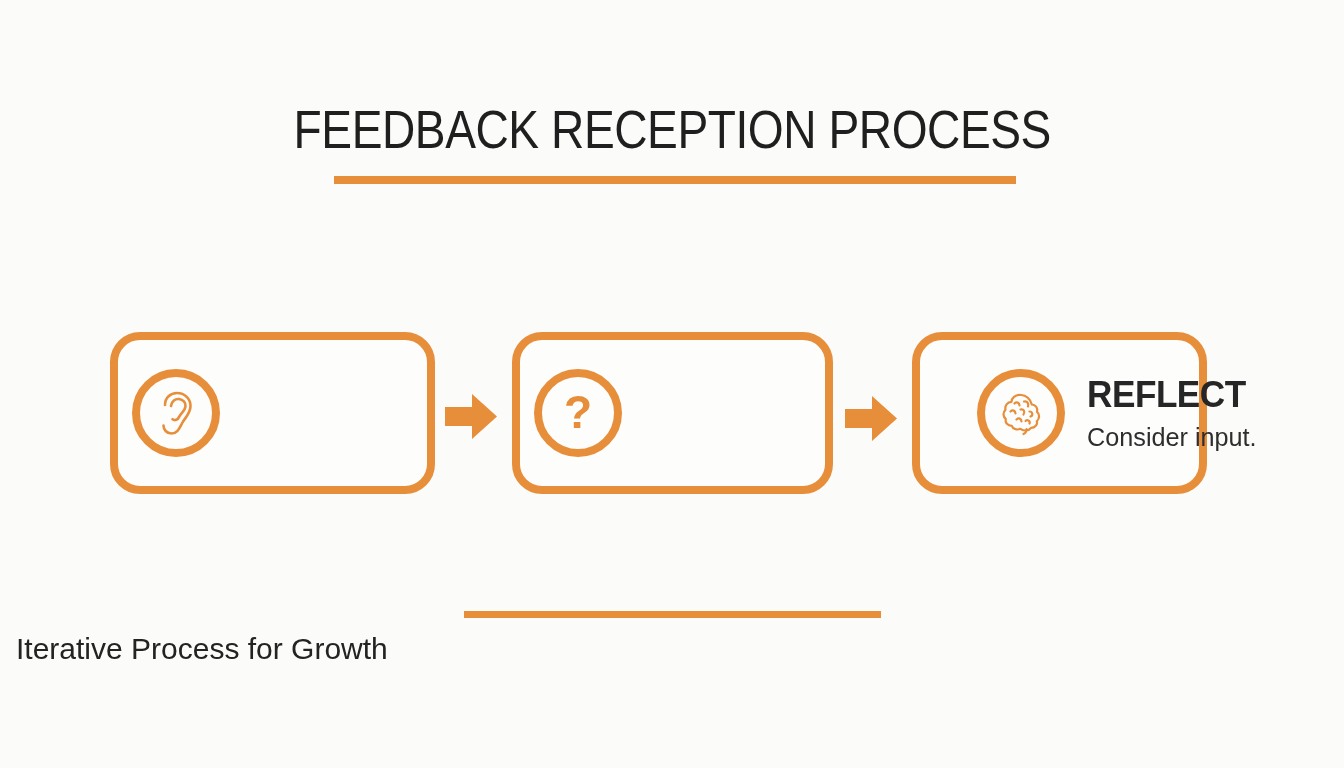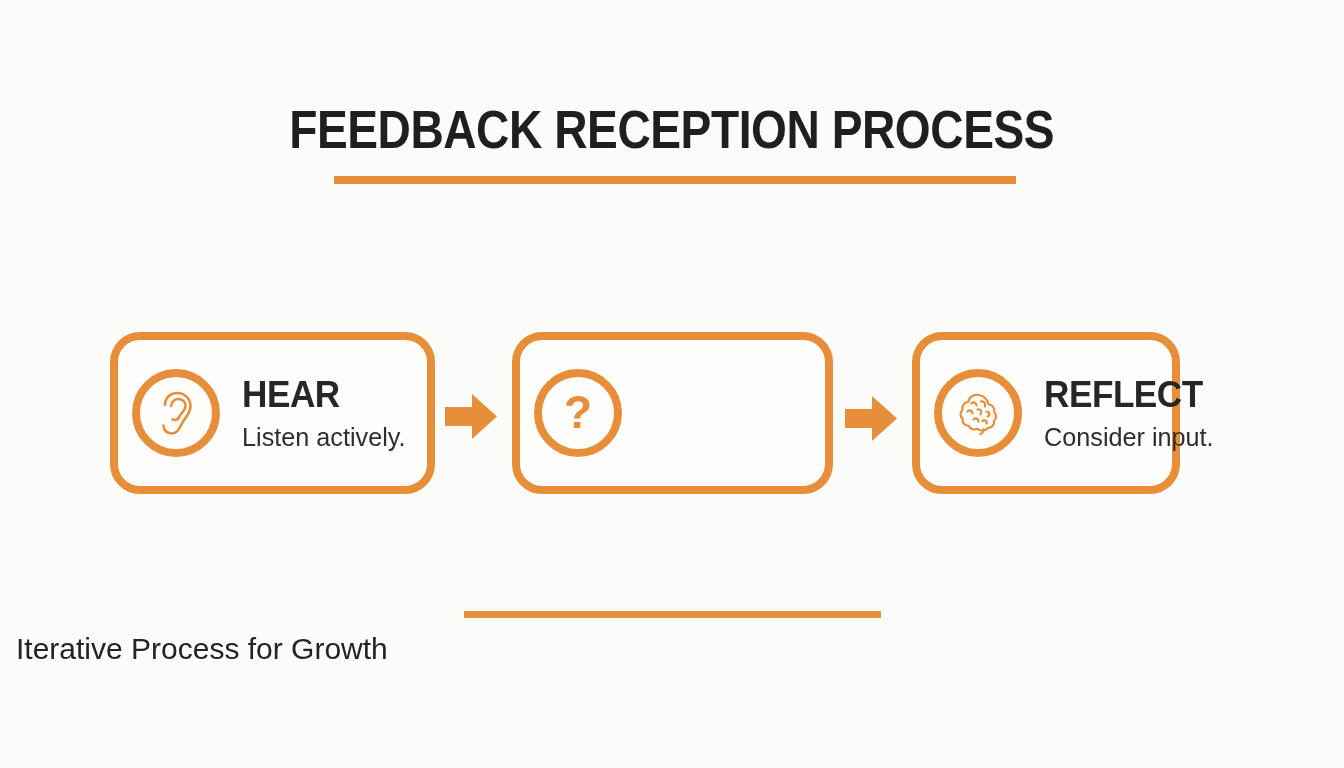--- a/index.html
+++ b/index.html
@@ -9,21 +9,21 @@
     width:1344px; height:768px;
     margin:0 auto;
     background:#fbfbf9;
     overflow:hidden;
     font-family:"Liberation Sans", sans-serif;
   }
   
   .title {
     position:absolute; top:100px; left:0; width:100%;
     text-align:center;
-    font-size:53px; font-weight:bold; color:#1f1f1f;
+    font-size:53px; font-weight:normal; color:#1f1f1f;
     line-height:60px;
     white-space:nowrap;
   }
   .title .condense {
     display:inline-block;
     transform:scaleX(0.87);
     transform-origin:center;
     letter-spacing:-0.5px;
   }
   .title-rule {
@@ -34,21 +34,21 @@
   
   .step-card {
     position:absolute; top:332px; height:162px;
     border:8px solid #e78e3b;
     border-radius:30px;
     background:#fdfdfc;
     display:flex; align-items:center;
   }
   .card-1 { left:110px; width:325px; }
   .card-2 { left:512px; width:321px; }
-  .card-3 { left:912px; width:268px; }
+  .card-3 { left:912px; width:295px;padding-left:43px; }
   .icon-ring {
     flex:0 0 auto;
     width:88px; height:88px;
     margin-left:14px;
     border:8px solid #e78e3b;
     border-radius:50%;
     background:#fdfdfc;
     display:flex; align-items:center; justify-content:center;
   }
   .icon-ring svg { display:block; }
@@ -100,24 +100,20 @@
   <div class="step-card card-1">
     <div class="icon-ring">
       <span>
         <svg width="48" height="50" viewBox="0 0 48 50" fill="none" stroke="#e78e3b" stroke-width="2.6" stroke-linecap="round" stroke-linejoin="round">
           <path d="M13 17 C13 9.5 18.5 5 25 5 C33 5 38.5 11 38.5 18 C38.5 25.5 33.5 29 30.5 34.5 C27.5 40 25.5 45.5 19.5 45.5 C14.5 45.5 11.5 41.5 11.5 37.5"></path>
           <path d="M19 18 C19.5 13 23.5 10.5 27 11 C31 11.5 34 14.5 33.5 18.5 C33 23 29 25 27 29"></path>
           <path d="M27 29 C26 31.8 22.8 33 20.5 31.2"></path>
         </svg>
       </span>
     </div>
-    <div class="step-text">
-      <div class="step-label">HEAR</div>
-      <div class="step-desc">Listen actively.</div>
-    </div>
   </div>
 
   <div class="flow-arrow arrow-1">
     <svg width="52" height="45" viewBox="0 0 52 45">
       <polygon points="0,13 27,13 27,0 52,22.5 27,45 27,32 0,32" fill="#e78e3b"></polygon>
     </svg>
   </div>
 
   <div class="step-card card-2">
     <div class="icon-ring">

